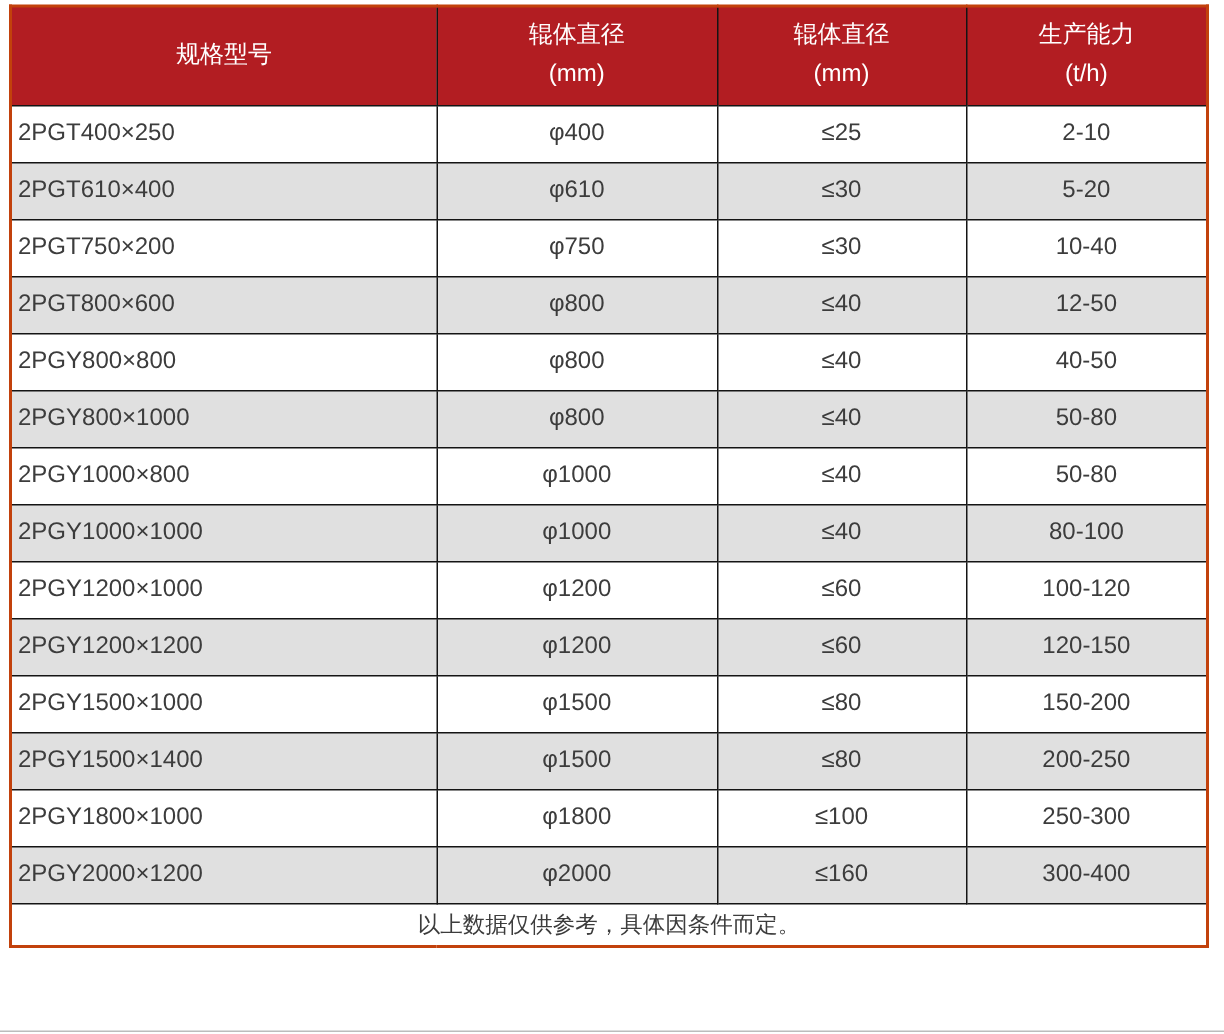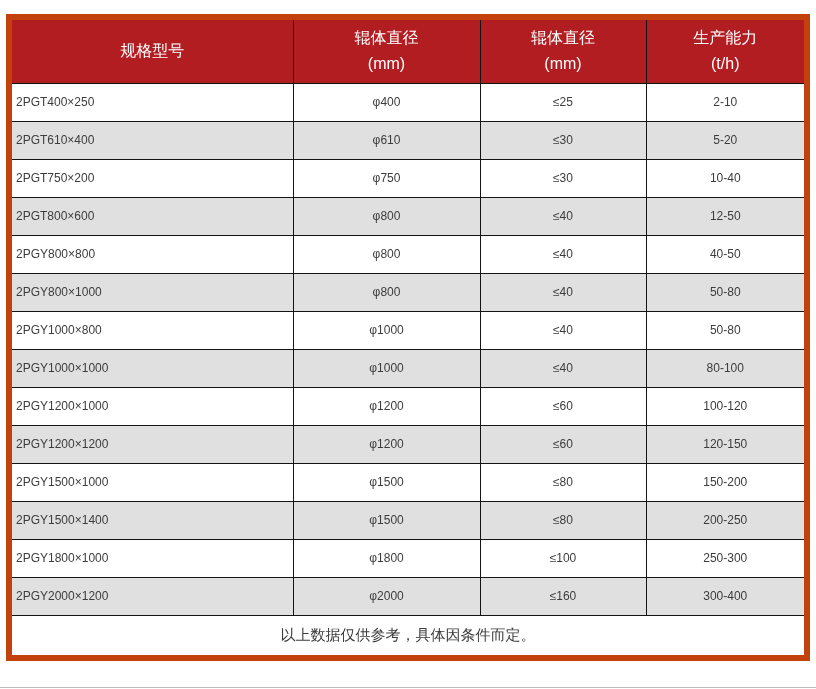--- a/index.html
+++ b/index.html
@@ -11,26 +11,26 @@
     overflow: hidden;
   }
   .page {
     position: relative;
     width: 816px;
     height: 689px;
     background: #ffffff;
   }
   table.spec-table {
     position: absolute;
-    top: 14px;
+    top: 3px;
     left: 6px;
     width: 798px;
     border-collapse: collapse;
     table-layout: fixed;
-    border: 6px solid #c2410c;
+    border: 2px solid #c2410c;
   }
   col.c1 { width: 284px; }
   col.c2 { width: 187px; }
   col.c3 { width: 166px; }
   col.c4 { width: 161px; }
   thead th {
     background: #b21d22;
     color: #ffffff;
     font-weight: normal;
     font-size: 16px;
@@ -42,35 +42,35 @@
   }
   .th-inner {
     display: flex;
     flex-direction: column;
     justify-content: center;
     align-items: center;
     line-height: 26px;
   }
   tbody td {
     height: 38px;
-    font-size: 12px;
+    font-size: 16px;
     color: #3c3c3c;
     border: 1px solid #141414;
     background: #ffffff;
     text-align: center;
     vertical-align: middle;
     padding: 0;
   }
   tbody tr:nth-child(even) td { background: #e0e0e0; }
   tbody td.model-cell {
     text-align: left;
     padding-left: 4px;
   }
   tfoot td {
-    height: 43px;
+    height: 29px;
     font-size: 15px;
     color: #3c3c3c;
     border: 1px solid #141414;
     background: #ffffff;
     text-align: center;
     vertical-align: middle;
   }
   .page-bottom-divider {
     position: absolute;
     left: 0;

